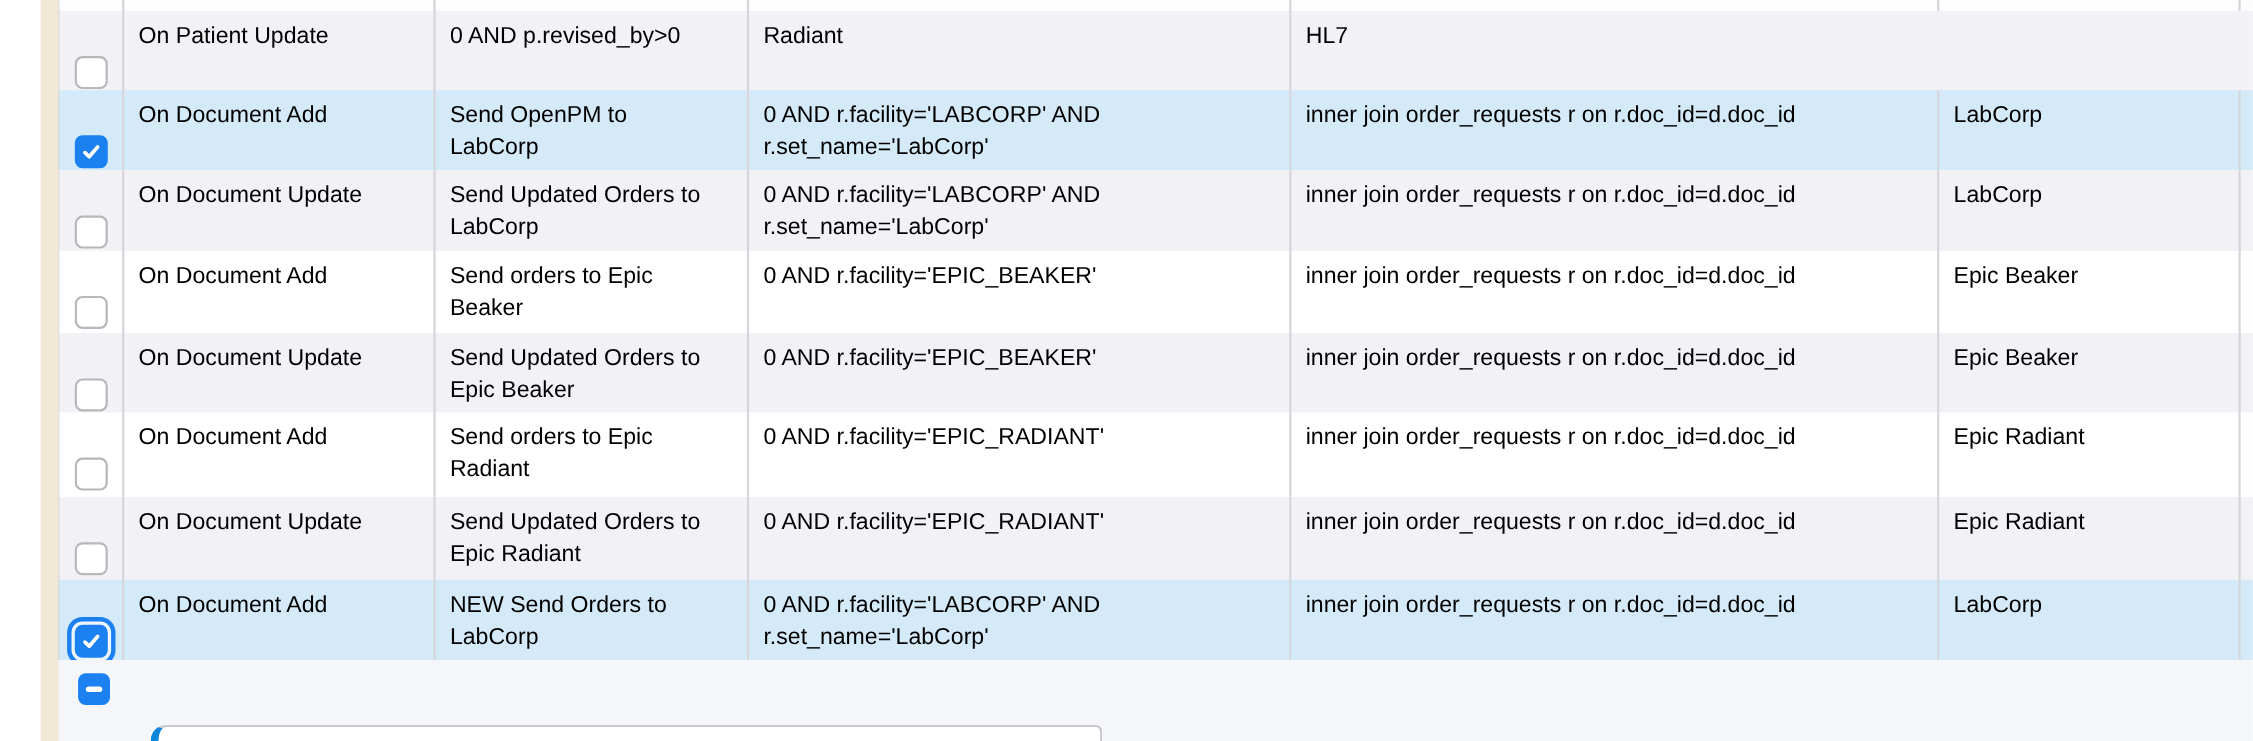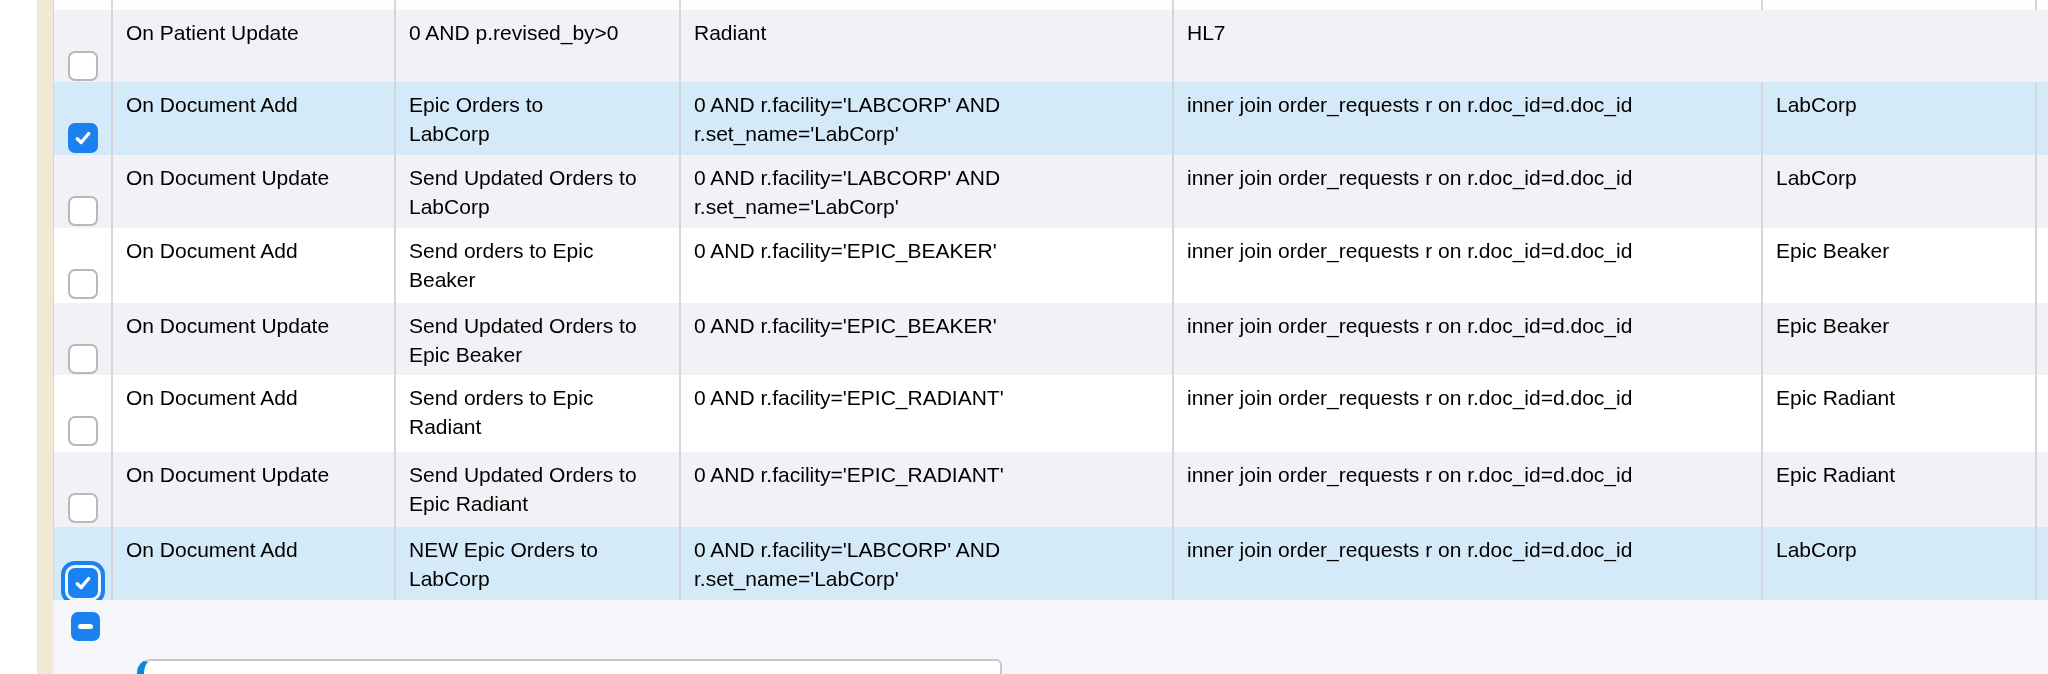--- a/index.html
+++ b/index.html
@@ -88,21 +88,21 @@
 
   <div class="row sel" style="height: 73px;">
     <div class="cell c-check">
       <span class="checkbox checked">
         <svg class="check-svg" viewBox="0 0 16 16">
           <path d="M3.4 8.6 L6.5 11.6 L12.6 4.4" fill="none" stroke="#ffffff" stroke-width="2.7" stroke-linecap="round" stroke-linejoin="round"></path>
         </svg>
       </span>
     </div>
     <div class="cell">On Document Add</div>
-    <div class="cell">Epic Orders to
+    <div class="cell">Send OpenPM to
 LabCorp</div>
     <div class="cell">0 AND r.facility='LABCORP' AND
 r.set_name='LabCorp'</div>
     <div class="cell">inner join order_requests r on r.doc_id=d.doc_id</div>
     <div class="cell">LabCorp</div>
     <div class="cell c-hl7">HL7</div>
   </div>
 
   <div class="row even" style="height: 73px;">
     <div class="cell c-check">
@@ -182,21 +182,21 @@
 
   <div class="row sel" style="height: 73px;">
     <div class="cell c-check">
       <span class="checkbox checked focused">
         <svg class="check-svg" viewBox="0 0 16 16">
           <path d="M3.4 8.6 L6.5 11.6 L12.6 4.4" fill="none" stroke="#ffffff" stroke-width="2.7" stroke-linecap="round" stroke-linejoin="round"></path>
         </svg>
       </span>
     </div>
     <div class="cell">On Document Add</div>
-    <div class="cell">NEW Epic Orders to
+    <div class="cell">NEW Send Orders to
 LabCorp</div>
     <div class="cell">0 AND r.facility='LABCORP' AND
 r.set_name='LabCorp'</div>
     <div class="cell">inner join order_requests r on r.doc_id=d.doc_id</div>
     <div class="cell">LabCorp</div>
     <div class="cell c-hl7">HL7</div>
   </div>
 </div>
   </div>
 

